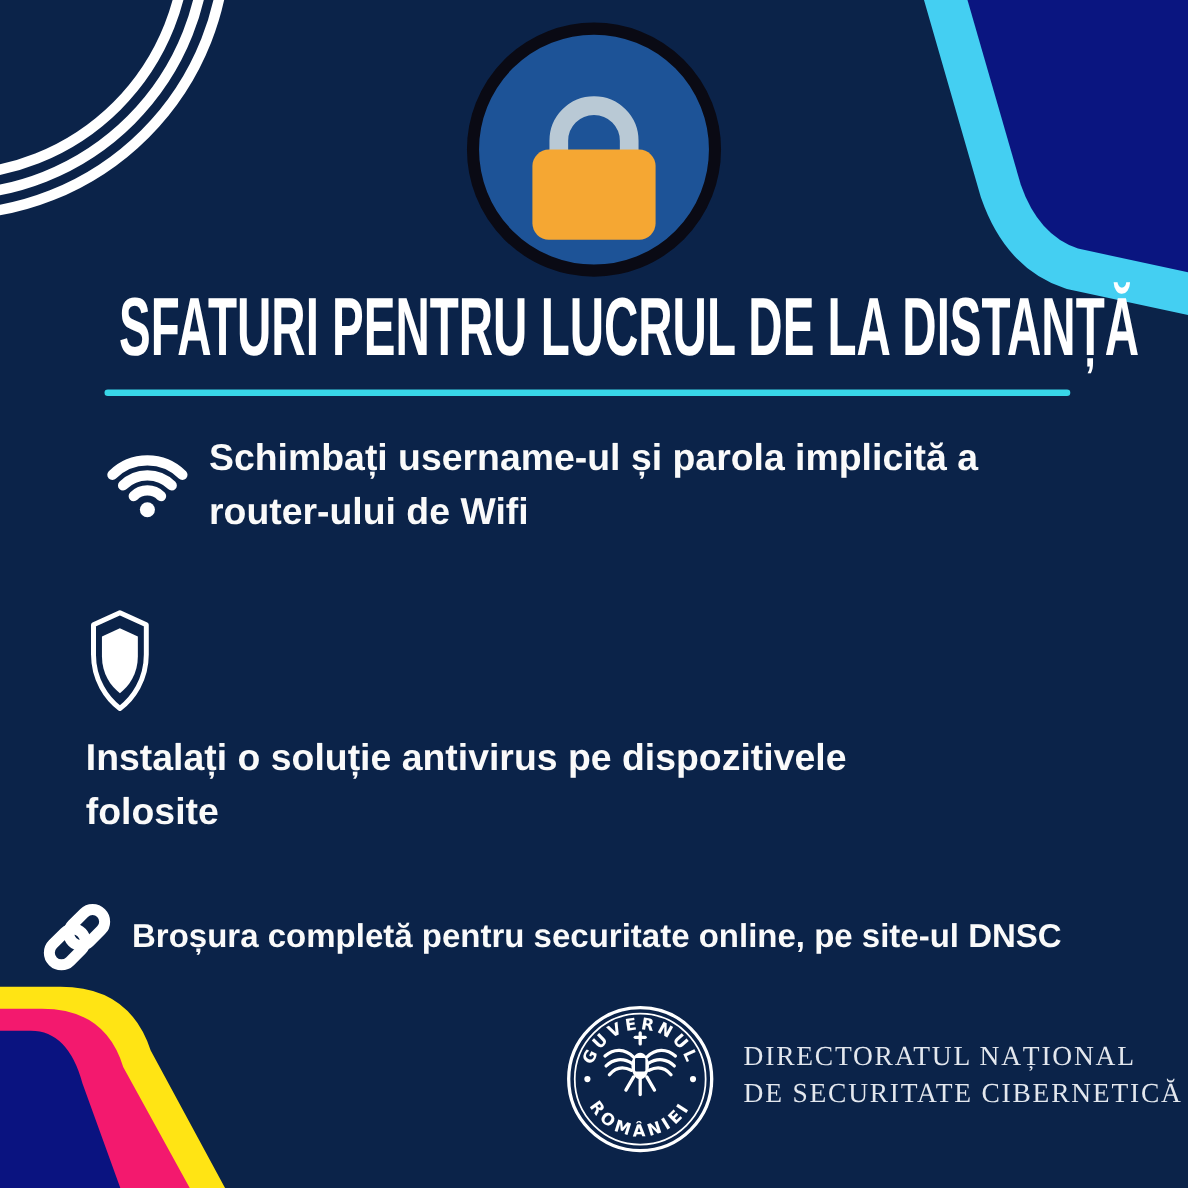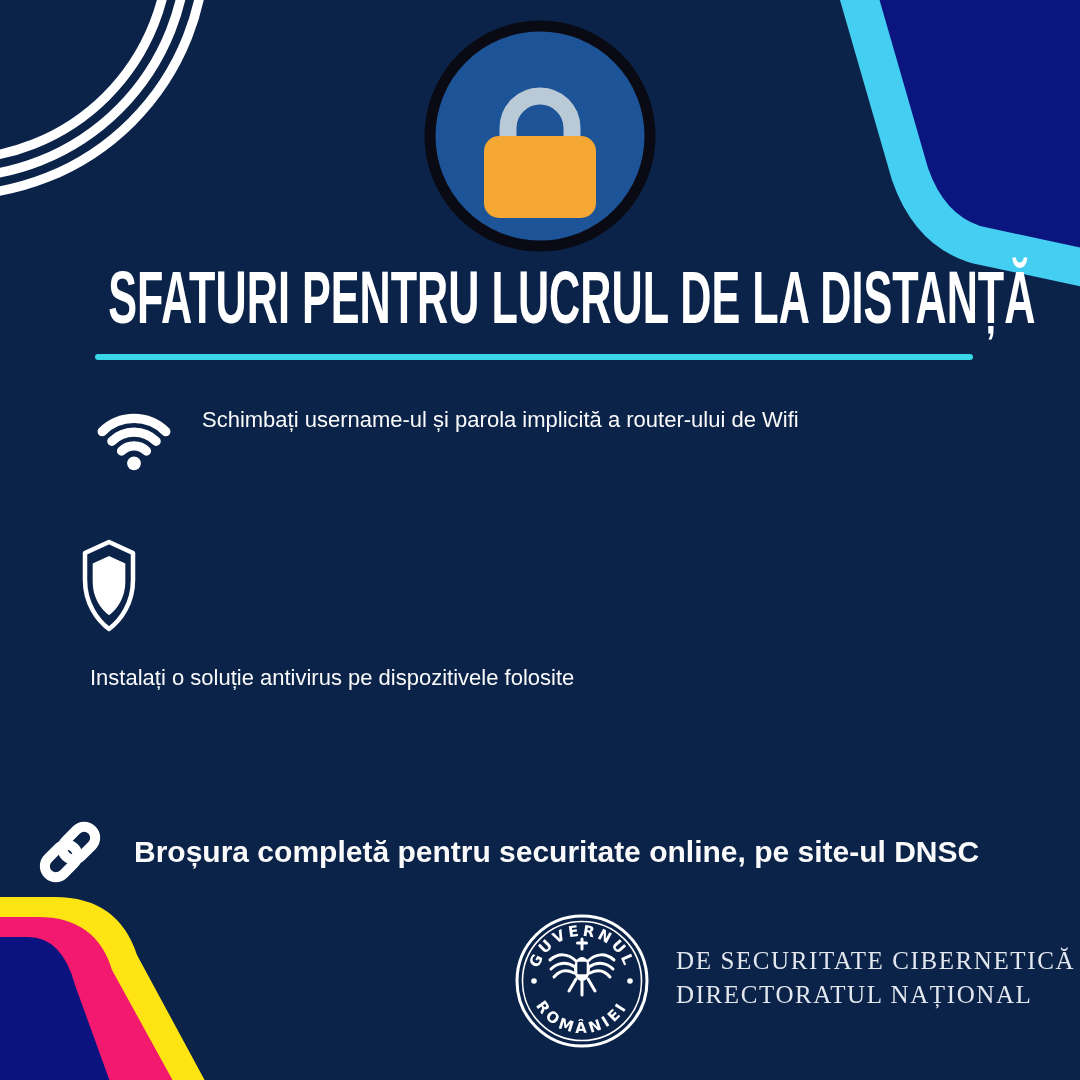--- a/index.html
+++ b/index.html
@@ -29,30 +29,30 @@
 
   .tips{position:absolute;left:78px;top:392px;width:930px;z-index:2;}
   .tip{display:flex;align-items:flex-start;}
   .tip-1{margin-bottom:56px;}
   .tip-2{margin-bottom:42px;flex-direction:column;}
   .tip-icon{
     flex:0 0 112px;display:flex;justify-content:center;align-items:flex-start;
     padding-top:6px;
   }
   .tip-text{
-    margin:12px;color:#fafafa;font-size:22px;font-weight:normal;line-height:1.45;
+    margin:0;color:#fafafa;font-size:34px;font-weight:bold;line-height:1.45;
     width:800px;
   }
 
   .link-row{
     position:absolute;left:34px;top:816px;z-index:2;
     display:flex;align-items:center;gap:14px;
   }
   .link-text{
-    margin:14px;color:#fafafa;font-size:30px;font-weight:bold;white-space:nowrap;
+    margin:0;color:#fafafa;font-size:30px;font-weight:bold;white-space:nowrap;
   }
 
   .footer-seal{position:absolute;left:512px;top:911px;z-index:2;}
   .org-text{
     position:absolute;left:676px;top:944px;z-index:2;
     color:#e3e7ee;font-family:"Liberation Serif",serif;
     font-size:25px;letter-spacing:1.6px;line-height:1.34;white-space:nowrap;
   }
 </style>
 </head>
@@ -157,17 +157,17 @@
       <path d="M78 62 C86 58 93 60 98 66"></path>
       <ellipse cx="70" cy="58" rx="8" ry="12" fill="#ffffff" stroke="none"></ellipse>
       <rect x="64.5" y="50" width="11" height="14" rx="2" fill="#0b2349" stroke="#ffffff" stroke-width="1.6"></rect>
       <line x1="70" y1="70" x2="70" y2="84"></line>
       <line x1="64" y1="68" x2="57" y2="80"></line>
       <line x1="76" y1="68" x2="83" y2="80"></line>
     </g>
   </svg>
 
   <div class="org-text">
+    <div>DIRECTORATUL NAȚIONAL</div>
     <div>DE SECURITATE CIBERNETICĂ</div>
-    <div>DIRECTORATUL NAȚIONAL</div>
   </div>
 
 </div>
 
 </body></html>

